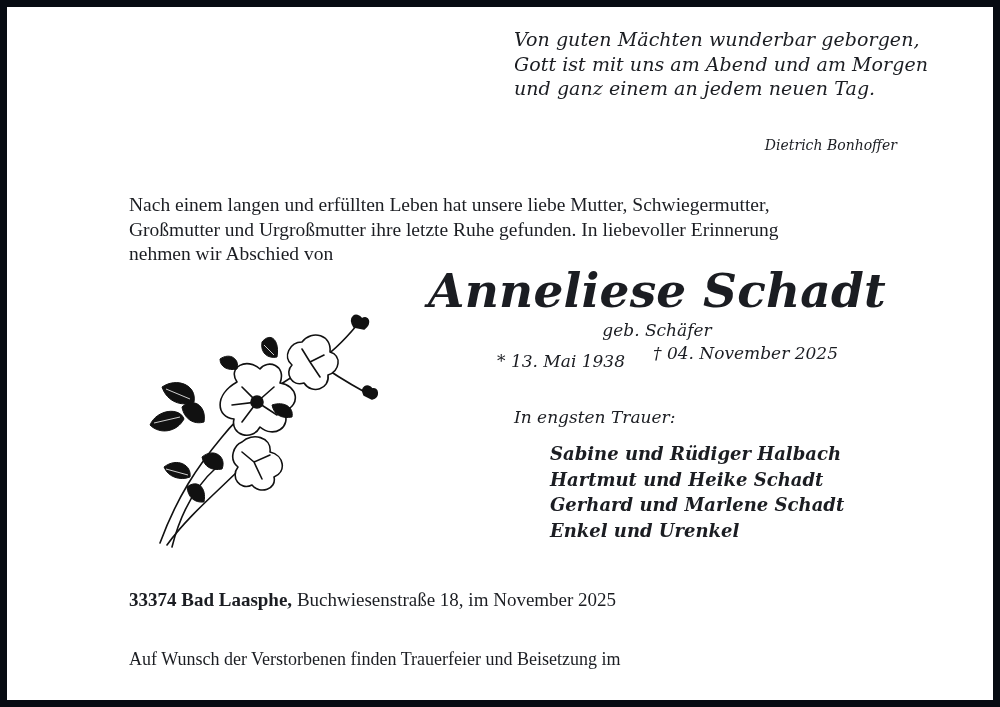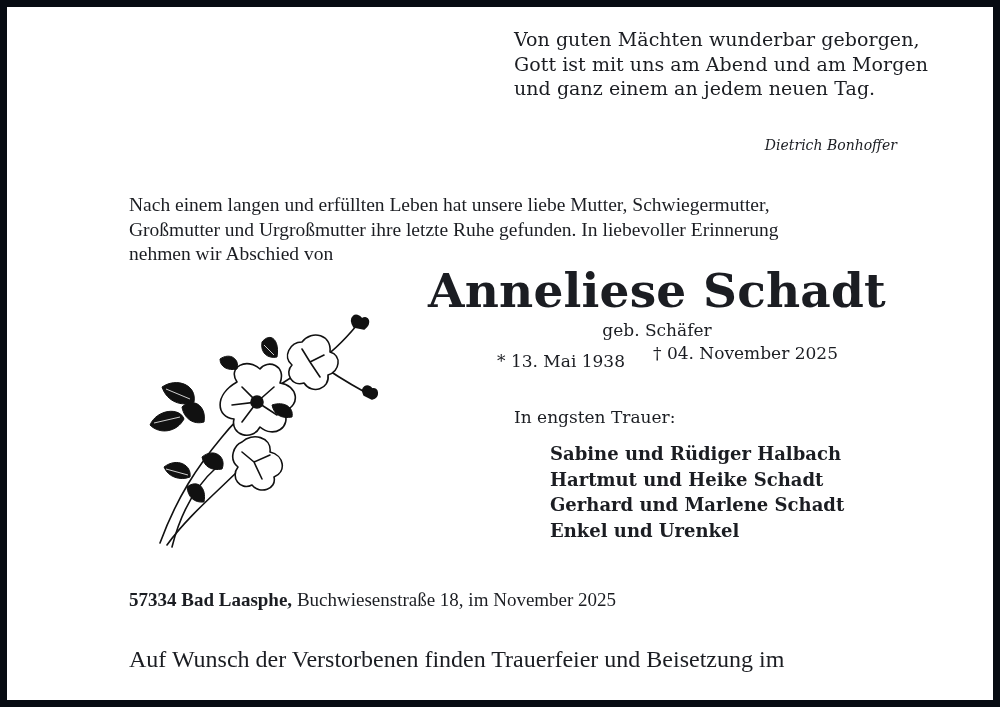--- a/index.html
+++ b/index.html
@@ -1,21 +1,21 @@
 <!DOCTYPE html>
 <html><head>
   <meta charset="utf-8">
   <style>
     html, body { margin: 0; padding: 0; background: #ffffff; }
     body { width: 1000px; height: 707px; position: relative; overflow: hidden; }
     .frame {
       position: absolute; left: 0; top: 0; width: 1000px; height: 707px;
       box-sizing: border-box; border: 7px solid #070b12; background: #ffffff;
     }
-    .serif { font-family: "DejaVu Serif", "Liberation Serif", serif; color: #1b1d22; }
+    .serif { font-family: "DejaVu Serif", "Liberation Serif", serif; color: #1b1d22; font-style: italic; }
     .cond { font-family: "Liberation Serif", "DejaVu Serif", serif; color: #1b1d22; }
     .abs { position: absolute; }
 
     .poem { left: 507px; top: 20px; width: 400px; font-size: 19px; line-height: 24.5px; }
     .poem .line { display: block; white-space: nowrap; letter-spacing: 0.05px; }
     .poem-author { left: 640px; top: 130px; width: 250px; text-align: right; font-size: 14px; font-style: italic; }
 
     .intro { left: 122px; top: 186px; width: 800px; font-size: 19.5px; line-height: 24.5px; }
     .intro .line { display: block; white-space: nowrap; }
 
@@ -23,21 +23,21 @@
     .maiden { left: 520px; top: 313px; width: 260px; text-align: center; font-size: 17px; }
     .born { left: 490px; top: 344px; font-size: 17px; white-space: nowrap; }
     .died { left: 646px; top: 336px; font-size: 17px; white-space: nowrap; }
 
     .mourn-label { left: 507px; top: 400px; font-size: 17px; }
     .mourners { left: 507px; top: 434px; font-size: 18px; font-weight: bold; line-height: 25.5px; }
     .mourners .line { display: block; white-space: nowrap; margin-left: 36px; }
 
     .address { left: 122px; top: 582px; font-size: 19px; white-space: nowrap; }
     .address .city { font-weight: bold; }
-    .notice { left: 122px; top: 640px; width: 760px; font-size: 24px; line-height: 24px; }
+    .notice { left: 122px; top: 640px; width: 760px; font-size: 18px; line-height: 24px; }
     .notice .line { display: block; white-space: nowrap; }
 
     .flower { left: 135px; top: 300px; width: 240px; height: 245px; }
   </style>
 </head>
 <body>
 
 <div class="frame">
 
   <div class="abs serif poem">
@@ -60,21 +60,21 @@
 
   <div class="abs serif mourn-label">In engsten Trauer:</div>
   <div class="abs serif mourners">
     <span class="line">Sabine und Rüdiger Halbach</span>
     <span class="line">Hartmut und Heike Schadt</span>
     <span class="line">Gerhard und Marlene Schadt</span>
     <span class="line">Enkel und Urenkel</span>
   </div>
 
   <div class="abs cond address">
-    <span class="city">57334 Bad Laasphe,</span><span> Buchwiesenstraße 18, im November 2025</span>
+    <span class="city">33374 Bad Laasphe,</span><span> Buchwiesenstraße 18, im November 2025</span>
   </div>
 
   <div class="abs cond notice">
     <span class="line">Auf Wunsch der Verstorbenen finden Trauerfeier und Beisetzung im</span>
   </div>
 
   <div class="abs flower">
     <svg width="240" height="245" viewBox="0 0 240 245" xmlns="http://www.w3.org/2000/svg">
       <g fill="none" stroke="#111" stroke-width="1.6" stroke-linecap="round" stroke-linejoin="round">
 

